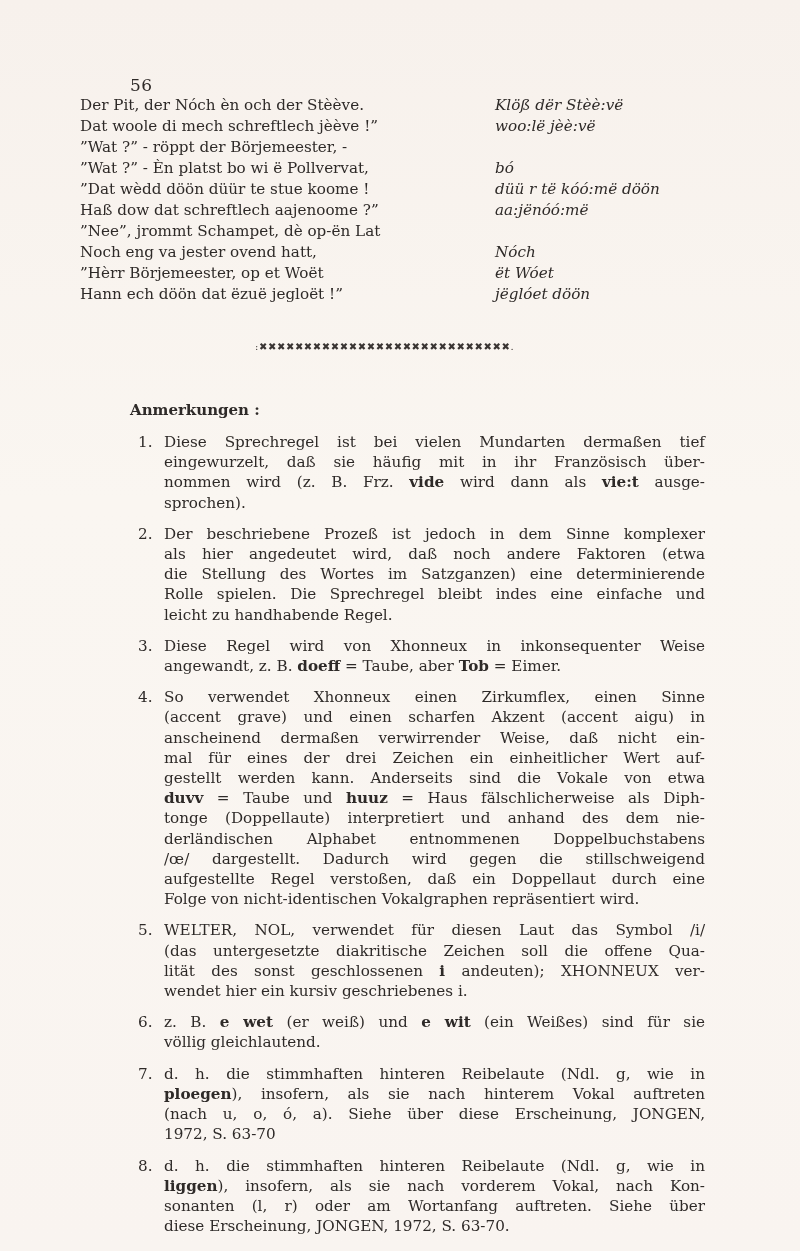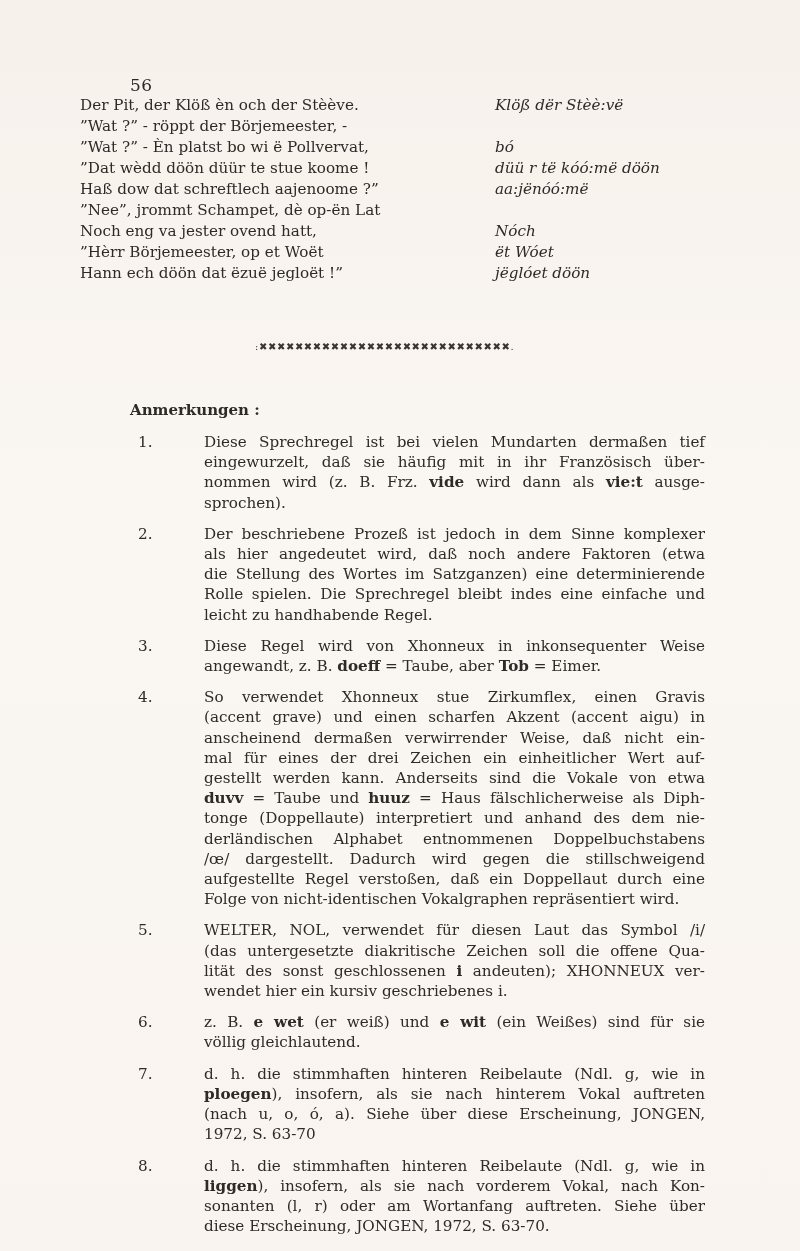--- a/index.html
+++ b/index.html
@@ -82,38 +82,41 @@
   .note .num {
     position: absolute;
     left: 8px;
     top: 0;
   }
   .note .line {
     display: block;
     text-align: justify;
     text-align-last: justify;
     white-space: nowrap;
-    margin-left: 40px;
   }
   .note .line.last {
     text-align-last: left;
   }
   b { font-weight: bold; }
 </style>
 </head>
 <body>
 
 <div class="page">
 
   <div class="page-number">56</div>
 
   <div class="poem" id="poem">
       <div class="poem-line">
-        <span class="verse">Der Pit, der Klöß èn och der Stèève.</span>
+        <span class="verse">Der Pit, der Nóch èn och der Stèève.</span>
         <span class="gloss">Klöß  dër  Stèè:vë</span>
+      </div>
+      <div class="poem-line">
+        <span class="verse">Dat woole di mech schreftlech jèève !”</span>
+        <span class="gloss">woo:lë  jèè:vë</span>
       </div>
       <div class="poem-line">
         <span class="verse">”Wat ?”  - röppt  der  Börjemeester, -</span>
         <span class="gloss"></span>
       </div>
       <div class="poem-line">
         <span class="verse">”Wat ?”  - Èn platst bo wi ë Pollvervat,</span>
         <span class="gloss">bó</span>
       </div>
       <div class="poem-line">
@@ -162,21 +165,21 @@
           <span class="line">Rolle spielen. Die Sprechregel bleibt indes eine einfache und</span>
           <span class="line last">leicht zu handhabende Regel.</span>
         </div>
         <div class="note">
           <span class="num">3.</span>
           <span class="line">Diese Regel wird von Xhonneux in inkonsequenter Weise</span>
           <span class="line last">angewandt, z. B. <b>doeff</b> = Taube, aber <b>Tob</b> = Eimer.</span>
         </div>
         <div class="note">
           <span class="num">4.</span>
-          <span class="line">So verwendet Xhonneux stue Zirkumflex, einen Gravis</span>
+          <span class="line">So verwendet Xhonneux einen Zirkumflex, einen Sinne</span>
           <span class="line">(accent grave) und einen scharfen Akzent (accent aigu) in</span>
           <span class="line">anscheinend dermaßen verwirrender Weise, daß nicht ein-</span>
           <span class="line">mal für eines der drei Zeichen ein einheitlicher Wert auf-</span>
           <span class="line">gestellt werden kann. Anderseits sind die Vokale von etwa</span>
           <span class="line"><b>duvv</b> = Taube und <b>huuz</b> = Haus fälschlicherweise als Diph-</span>
           <span class="line">tonge (Doppellaute) interpretiert und anhand des dem nie-</span>
           <span class="line">derländischen Alphabet entnommenen Doppelbuchstabens</span>
           <span class="line">/œ/ dargestellt. Dadurch wird gegen die stillschweigend</span>
           <span class="line">aufgestellte Regel verstoßen, daß ein Doppellaut durch eine</span>
           <span class="line last">Folge von nicht-identischen Vokalgraphen repräsentiert wird.</span>

